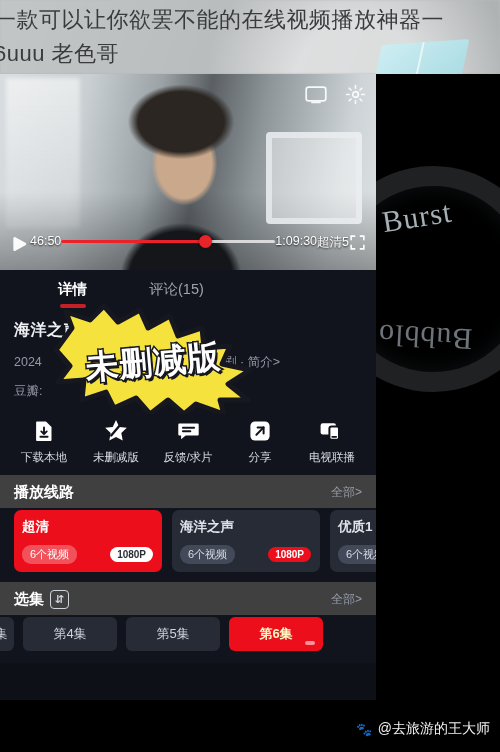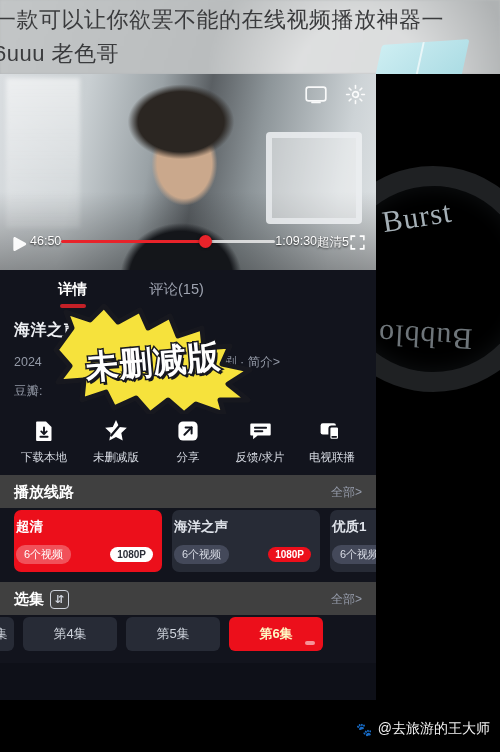--- a/index.html
+++ b/index.html
@@ -158,26 +158,26 @@
   .sort-ico{
     width:19px; height:19px; border:1.6px solid #cfd4dd; border-radius:4px;
     display:flex; align-items:center; justify-content:center;
     color:#cfd4dd; font-size:11px; line-height:1;
   }
   .sec-more{ color:#969cab; font-size:12px; }
   
   .routes{ display:flex; gap:10px; padding:2px 0 10px 14px; background:#12141d; overflow:hidden; }
   .route{
     min-width:148px; height:62px; border-radius:7px; background:#272b36;
-    padding:8px 2px; flex:0 0 auto;
+    padding:8px 8px; flex:0 0 auto;
   }
   .route.sel{ background:#ec0f1b; }
   .route .rname{ color:#dfe3ea; font-size:13.5px; font-weight:700; }
   .route.sel .rname{ color:#fff; }
-  .route .rtags{ display:flex; align-items:center; gap:23px; margin-top:9px; }
+  .route .rtags{ display:flex; align-items:center; gap:17px; margin-top:9px; }
   .tag-count{
     background:#44495a; color:#d9dde6; font-size:11px; border-radius:9px;
     padding:2px 8px; white-space:nowrap;
   }
   .route.sel .tag-count{ background:rgba(255,255,255,.28); color:#fff; }
   .tag-res{
     background:#ec0f1b; color:#fff; font-size:10px; font-weight:700;
     border-radius:9px; padding:2px 7px; white-space:nowrap;margin-left:16px;
   }
   .route.sel .tag-res{ background:#fff; color:#2a2d37; }
@@ -315,37 +315,37 @@
           <svg width="26" height="26" viewBox="0 0 24 24">
             <path d="M12 1.8l3 6.4 7 .9-5.1 4.8 1.3 6.9L12 17.5 5.8 20.8l1.3-6.9L2 9.1l7-.9z" fill="#ffffff"></path>
             <path d="M15.6 6.6 7.6 16.2" stroke="#12141d" stroke-width="2.1" stroke-linecap="round"></path>
           </svg>
         </span>
         <span class="lbl">未删减版</span>
       </div>
 
       <div class="action">
         <span class="ico">
+          <svg width="25" height="25" viewBox="0 0 24 24">
+            <path d="M3.2 4.4h17.6a1 1 0 0 1 1 1v9.4a1 1 0 0 1-1 1H9.3l-4.4 3.6v-3.6H3.2a1 1 0 0 1-1-1V5.4a1 1 0 0 1 1-1z" fill="#ffffff"></path>
+            <path d="M6.6 8.4h10.8M6.6 11.8h7.2" stroke="#12141d" stroke-width="1.8" stroke-linecap="round"></path>
+          </svg>
+        </span>
+        <span class="lbl">反馈/求片</span>
+      </div>
+
+      <div class="action">
+        <span class="ico">
           <svg width="24" height="24" viewBox="0 0 24 24">
             <rect x="2.4" y="2.4" width="19.2" height="19.2" rx="4.6" fill="#ffffff"></rect>
             <path d="M8.4 15.8 15.6 8.4" stroke="#12141d" stroke-width="2" stroke-linecap="round"></path>
             <path d="M9.6 8.4h6v6" stroke="#12141d" stroke-width="2" stroke-linecap="round" stroke-linejoin="round" fill="none"></path>
           </svg>
         </span>
         <span class="lbl">分享</span>
-      </div>
-
-      <div class="action">
-        <span class="ico">
-          <svg width="25" height="25" viewBox="0 0 24 24">
-            <path d="M3.2 4.4h17.6a1 1 0 0 1 1 1v9.4a1 1 0 0 1-1 1H9.3l-4.4 3.6v-3.6H3.2a1 1 0 0 1-1-1V5.4a1 1 0 0 1 1-1z" fill="#ffffff"></path>
-            <path d="M6.6 8.4h10.8M6.6 11.8h7.2" stroke="#12141d" stroke-width="1.8" stroke-linecap="round"></path>
-          </svg>
-        </span>
-        <span class="lbl">反馈/求片</span>
       </div>
 
       <div class="action">
         <span class="ico">
           <svg width="26" height="24" viewBox="0 0 26 24">
             <rect x="1.6" y="4.2" width="15.4" height="11.2" rx="2.2" fill="#ffffff"></rect>
             <rect x="10.4" y="7.4" width="9.6" height="13.4" rx="2.2" fill="#ffffff" stroke="#12141d" stroke-width="2"></rect>
             <path d="M13.2 17.8h4" stroke="#12141d" stroke-width="1.7" stroke-linecap="round"></path>
           </svg>
         </span>

